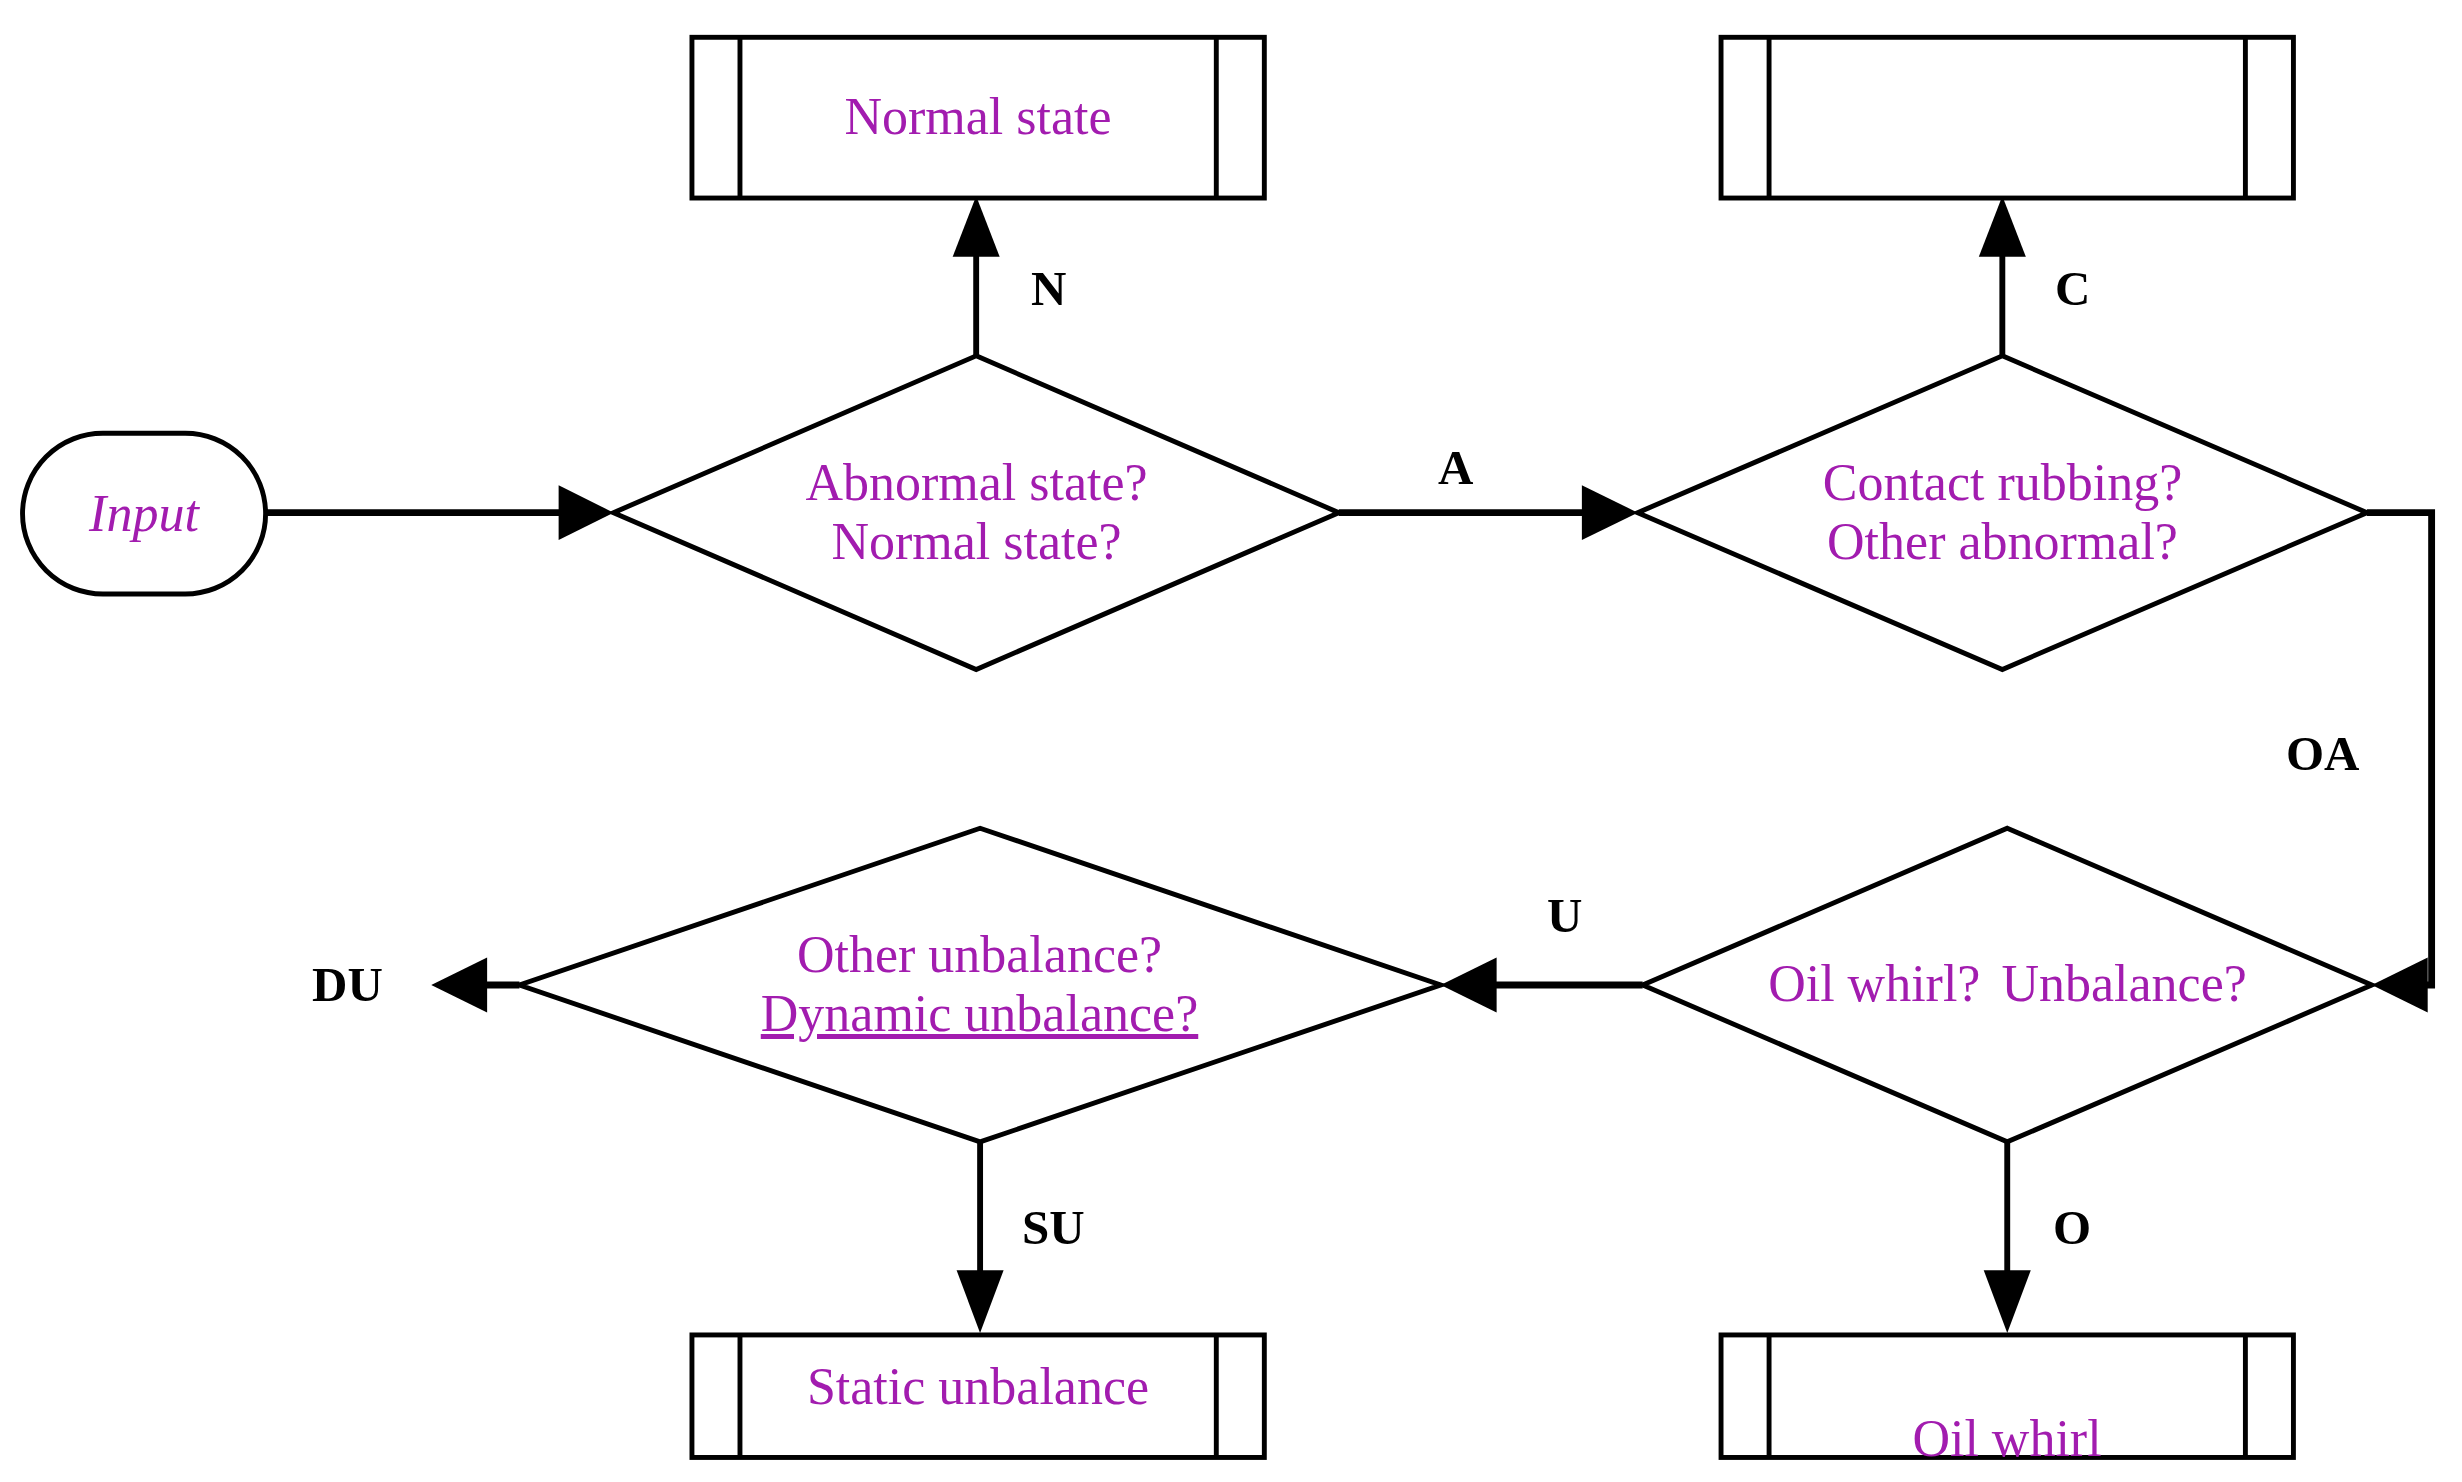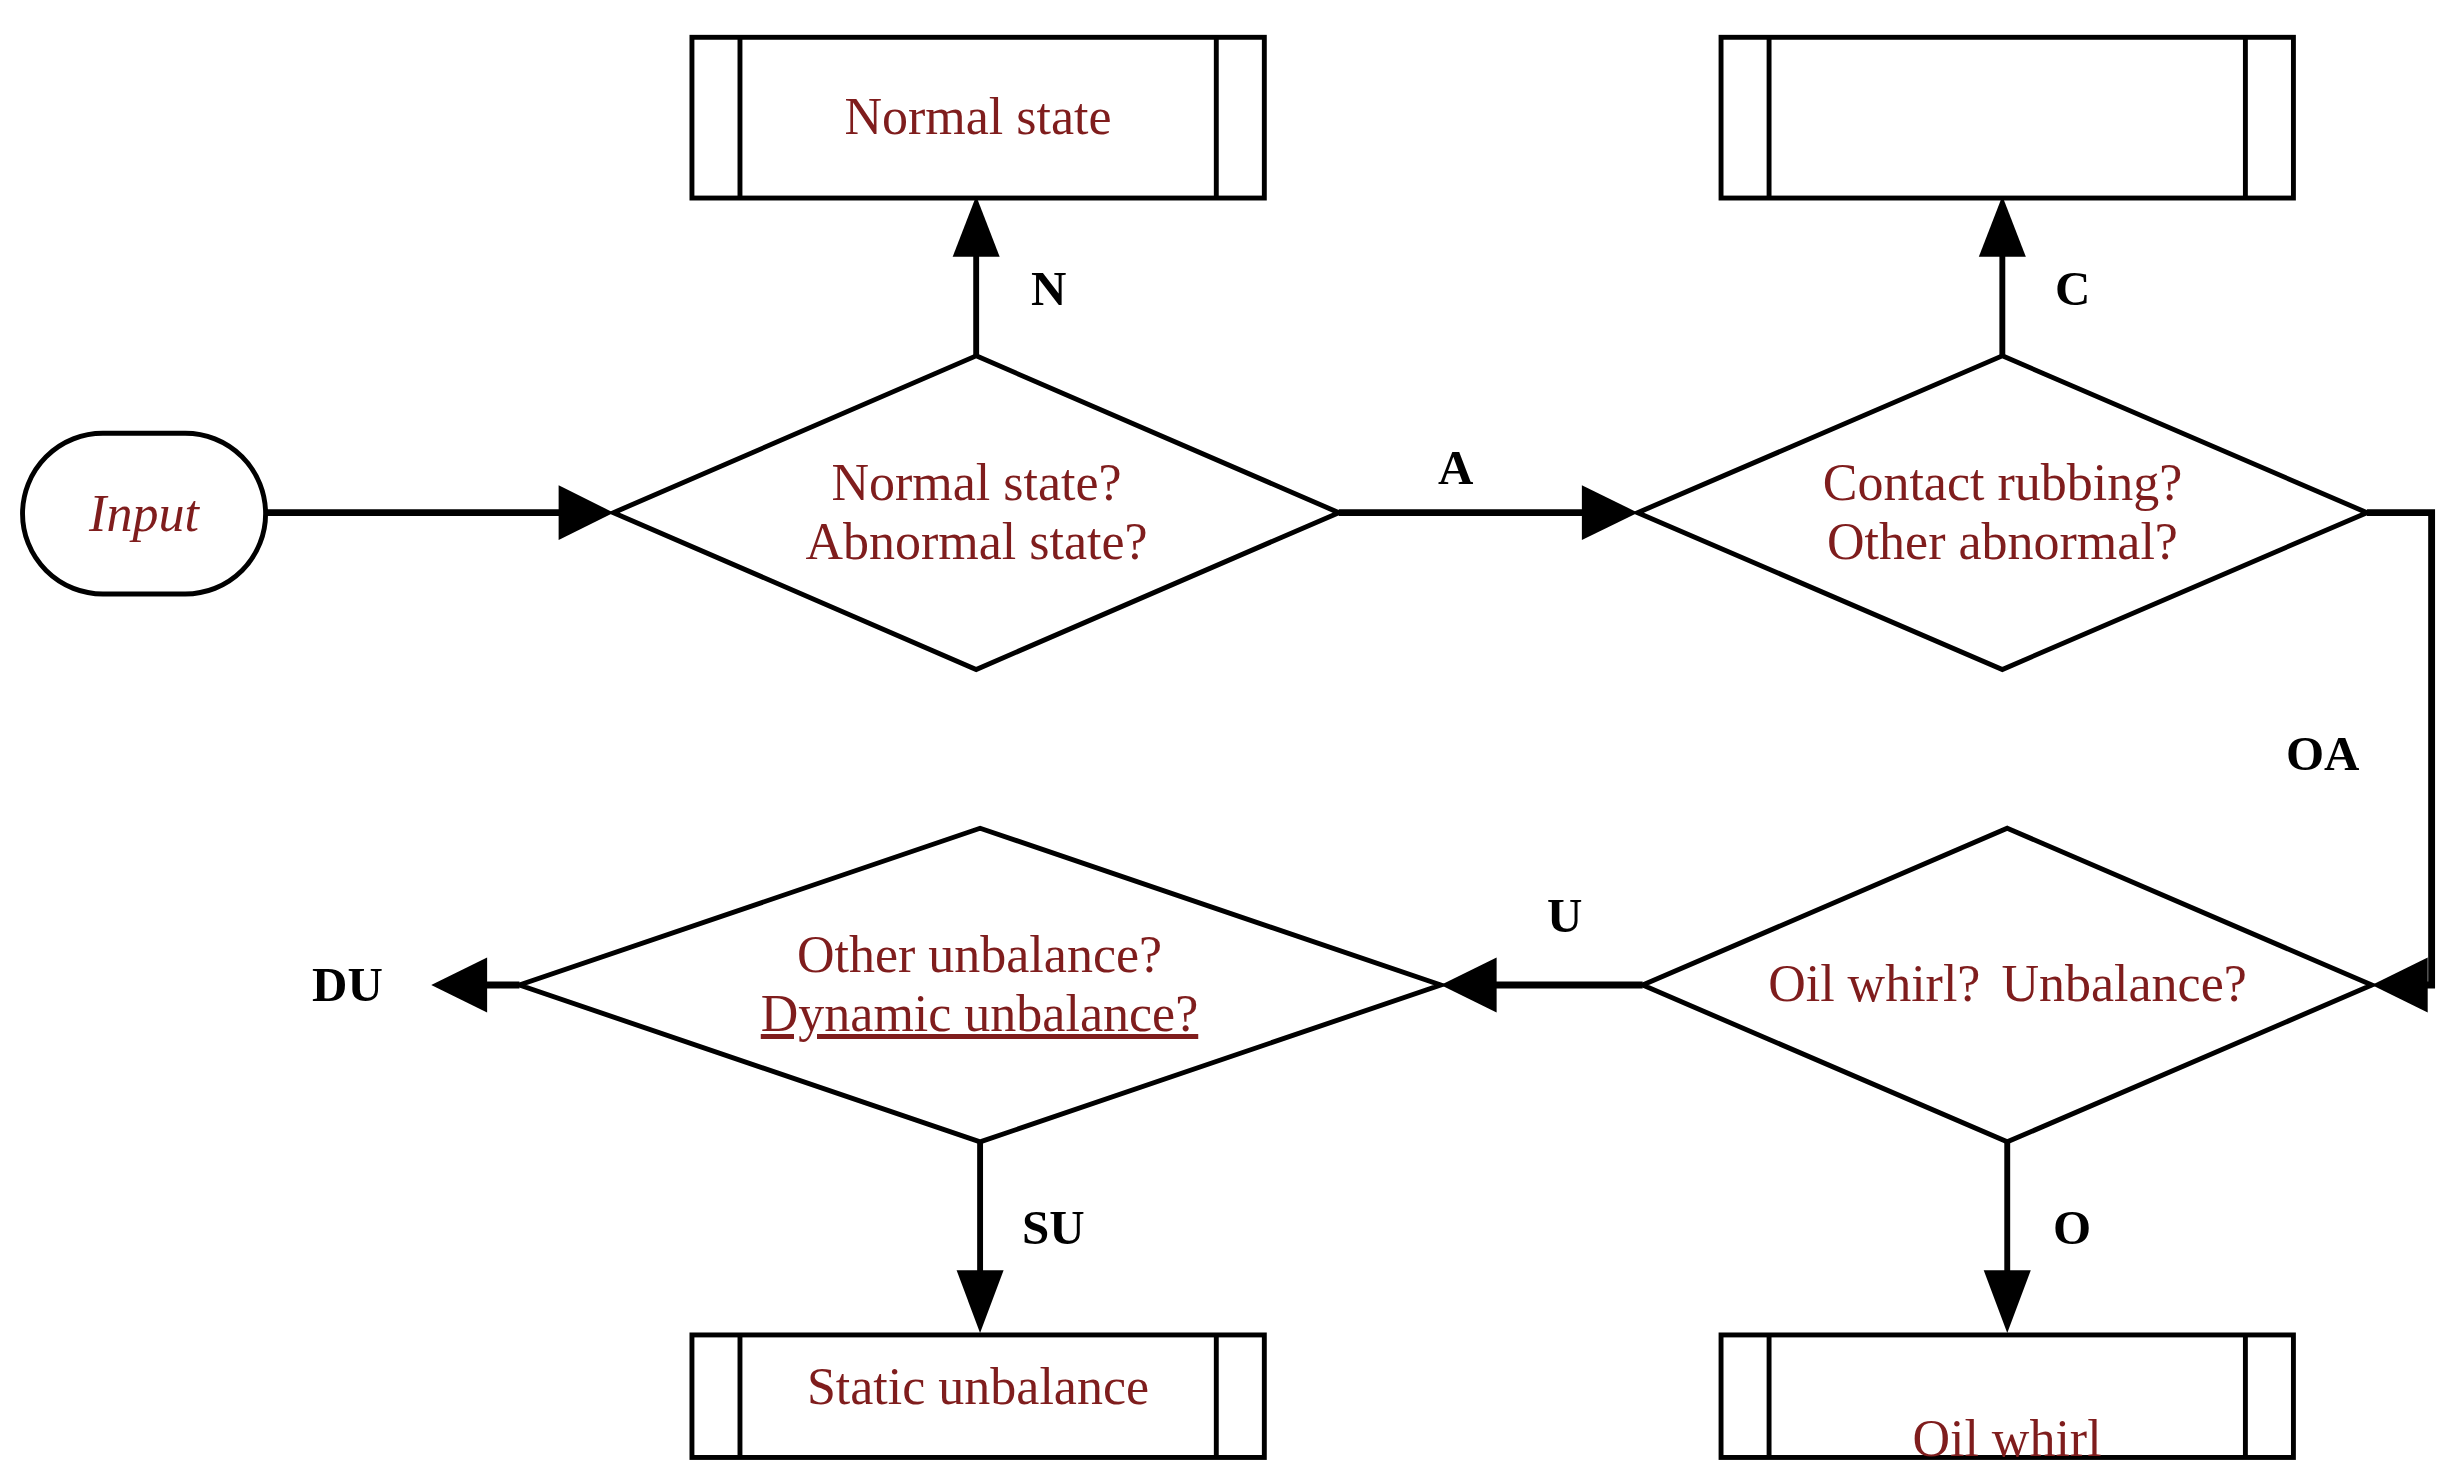--- a/index.html
+++ b/index.html
@@ -43,21 +43,21 @@
     stroke: #000000;
     stroke-width: 6;
     stroke-linecap: butt;
   }
   .arrowhead {
     fill: #000000;
     stroke: none;
   }
   .node-text {
     position: absolute;
-    color: #7f1d1d;
+    color: #a21caf;
     font-family: "Liberation Serif", "DejaVu Serif", serif;
     font-weight: normal;
     line-height: 1.12;
     white-space: nowrap;
     pointer-events: none;
   }
   .box-text { font-size: 52px; }
   .pill-text { font-size: 52px; }
   .diamond-text { font-size: 52px; }
   .edge-label {
@@ -179,22 +179,22 @@
   <div class="node-text box-text" style="left:740px; top:45px; width:476px; height:145px; display:flex; align-items:center; justify-content:center;">Normal state</div>
 
 
   <div class="node-text box-text" style="left:740px; top:1339px; width:476px; height:97px; display:flex; align-items:center; justify-content:center;">Static unbalance</div>
 
   <div class="node-text box-text" style="left:1769px; top:1394px; width:476px; height:91px; display:flex; align-items:center; justify-content:center;">Oil whirl</div>
 
   <div class="node-text pill-text" style="left:22.5px; top:434px; width:243px; height:161px; display:flex; align-items:center; justify-content:center;font-style:italic;">Input</div>
 
   <div style="position:absolute; left:614px; top:444px; width:725px; height:137px; display:flex; flex-direction:column; align-items:center; justify-content:center;">
+    <div class="node-text diamond-text" style="position:static;">Abnormal state?</div>
     <div class="node-text diamond-text" style="position:static;">Normal state?</div>
-    <div class="node-text diamond-text" style="position:static;">Abnormal state?</div>
   </div>
 
   <div style="position:absolute; left:1638px; top:444px; width:729px; height:137px; display:flex; flex-direction:column; align-items:center; justify-content:center;">
     <div class="node-text diamond-text" style="position:static;">Contact rubbing?</div>
     <div class="node-text diamond-text" style="position:static;">Other abnormal?</div>
   </div>
 
   <div style="position:absolute; left:519px; top:916px; width:921px; height:137px; display:flex; flex-direction:column; align-items:center; justify-content:center;">
     <div class="node-text diamond-text" style="position:static;">Other unbalance?</div>
     <div class="node-text diamond-text" style="position:static;text-decoration:underline;">Dynamic unbalance?</div>

